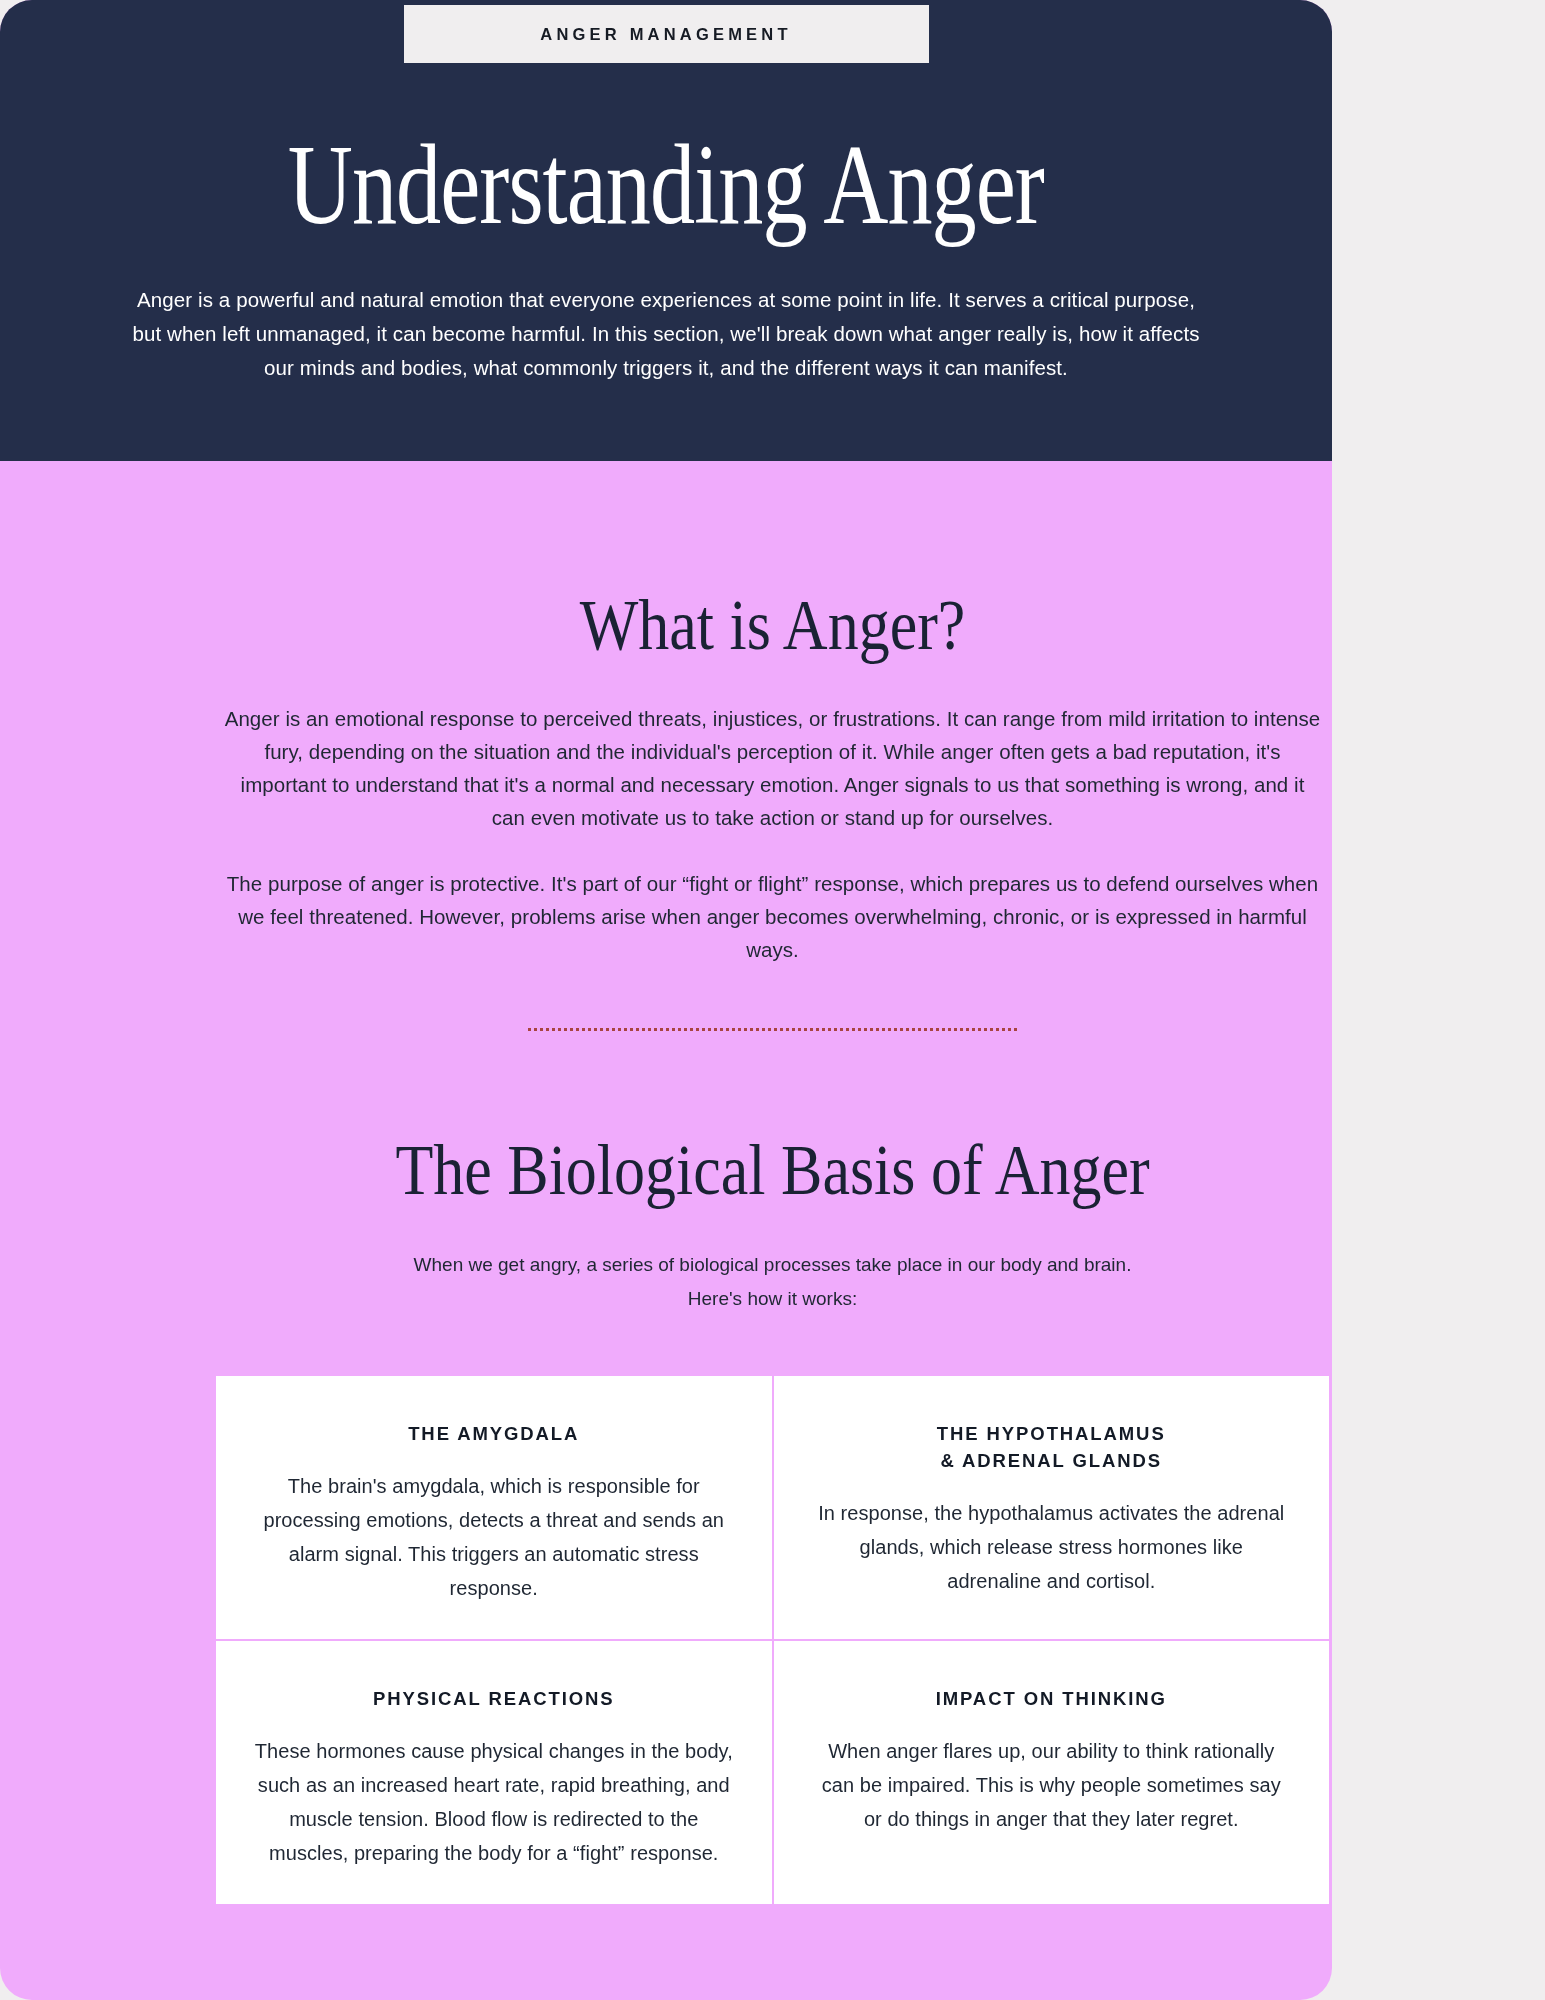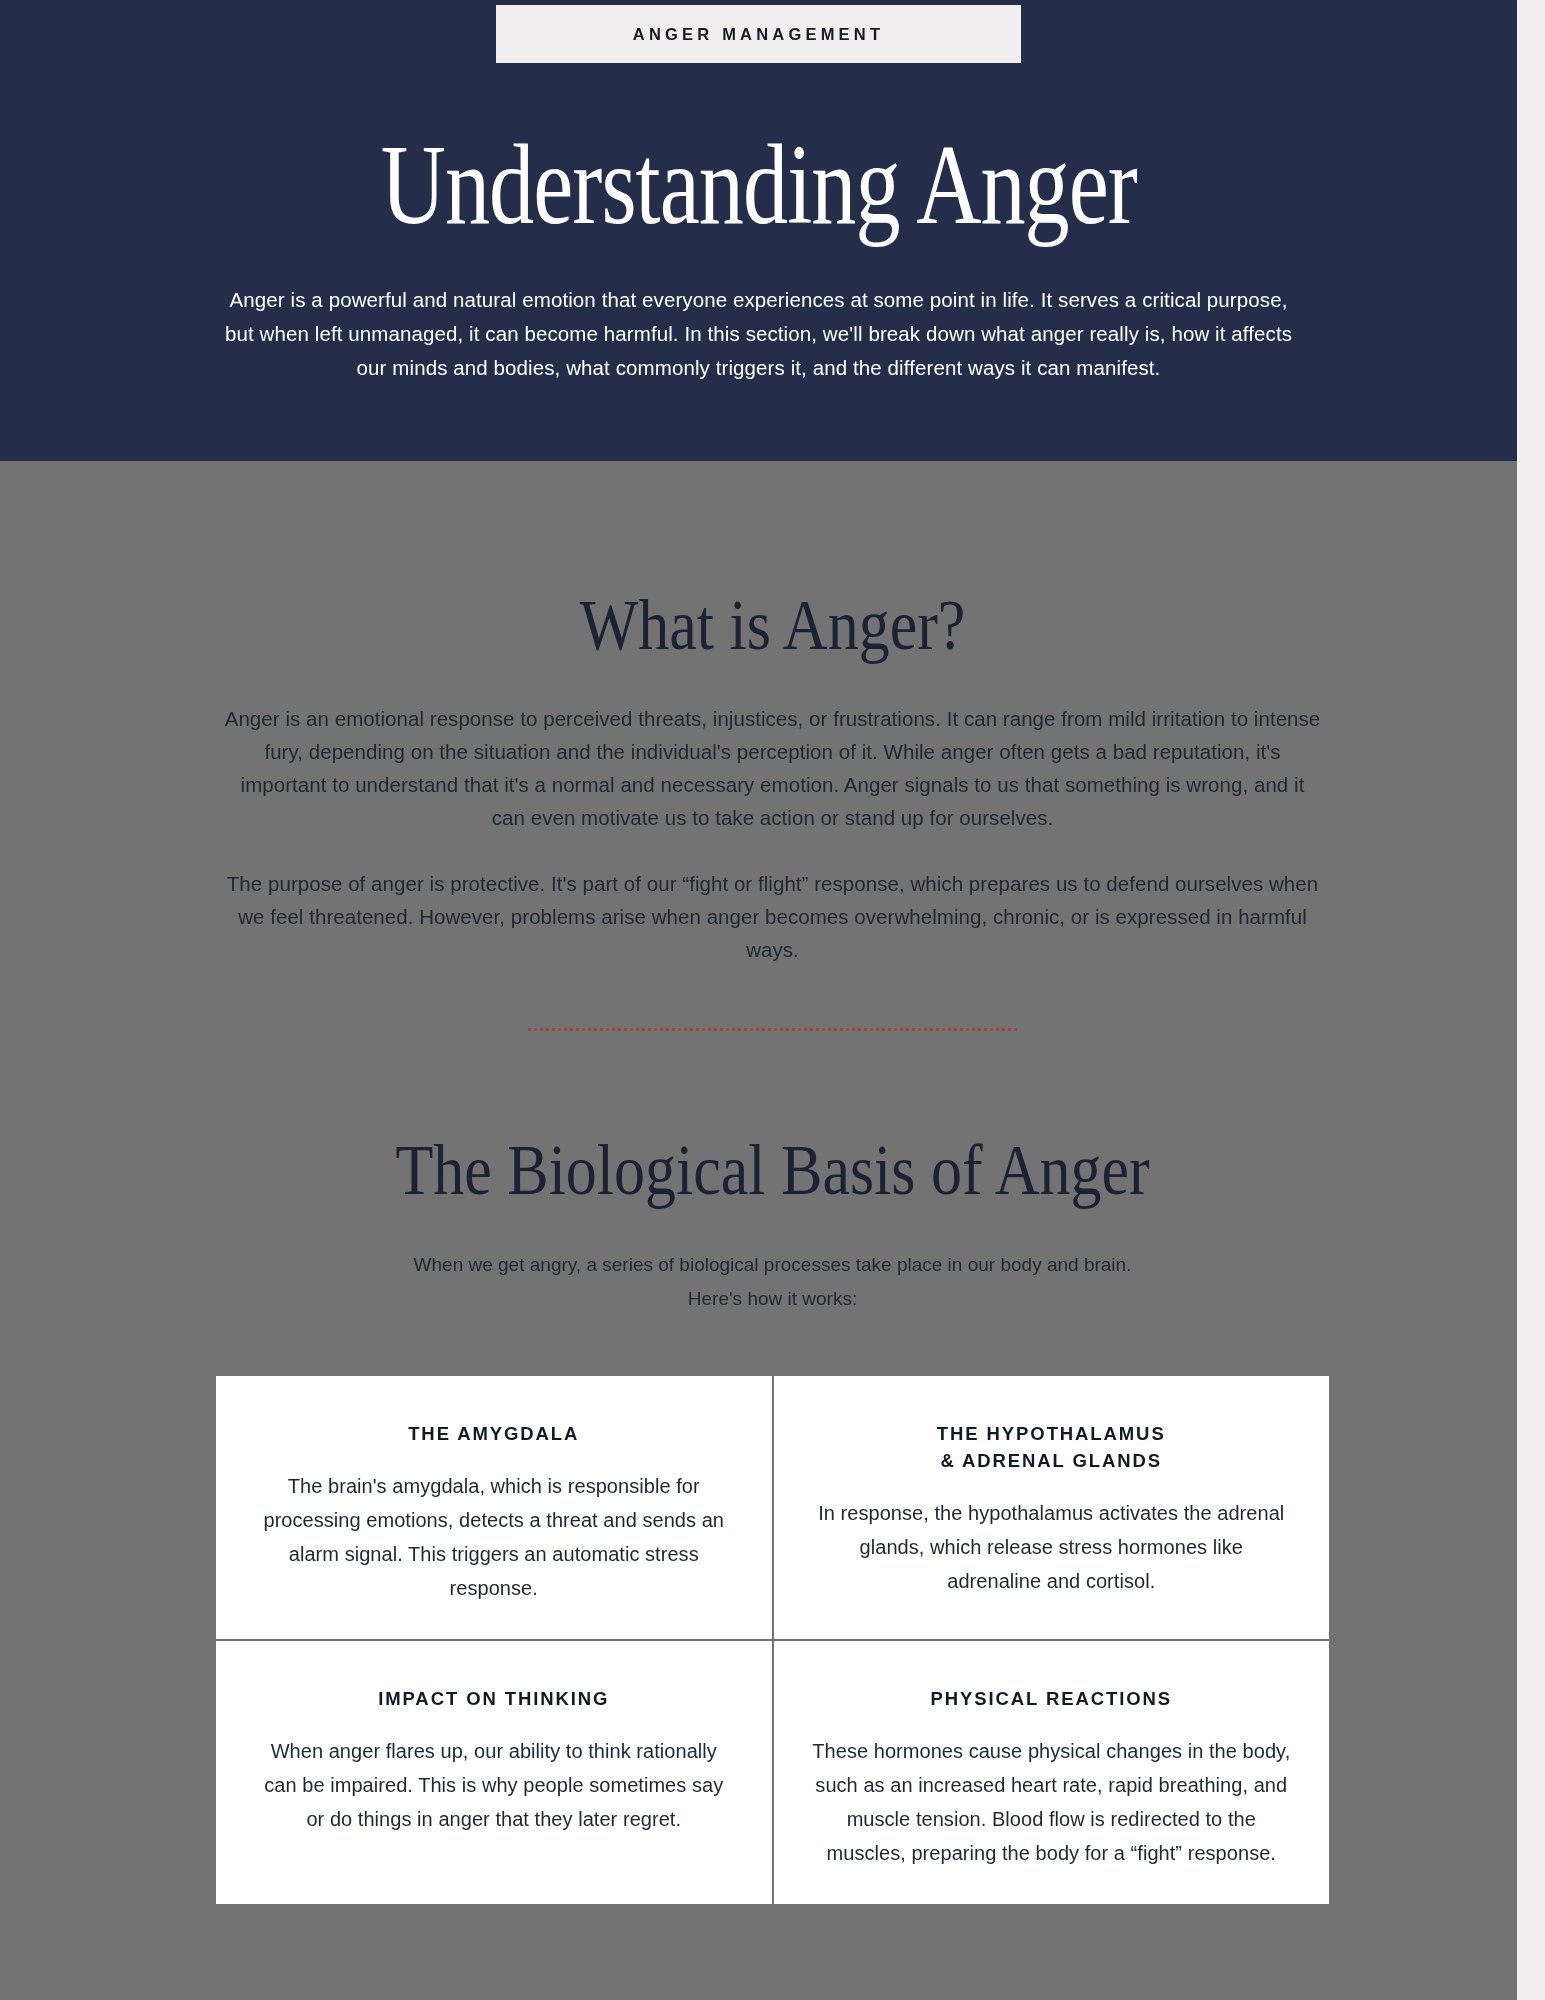--- a/index.html
+++ b/index.html
@@ -8,25 +8,26 @@
   }
   body {
     width: 1545px;
     min-height: 2000px;
     background: #f0eeef;
     font-family: "Liberation Sans", sans-serif;
     -webkit-font-smoothing: antialiased;
   }
 
   .page {
-    width: 1517px;
+    width: 1332px;
     min-height: 2000px;
     position: relative;
-    background: #737373;
+    background: #f0abfc;
     overflow: hidden;
+    border-radius: 32px;
   }
 
   
   .hero {
     background: #242e4a;
     height: 461px;
     box-sizing: border-box;
     position: relative;
     display: flex;
     flex-direction: column;
@@ -232,26 +233,26 @@
 
       <div class="card">
         <h3 class="card-title">
           <span>THE HYPOTHALAMUS</span><br>
           <span>&amp; ADRENAL GLANDS</span>
         </h3>
         <p class="card-body">In response, the hypothalamus activates the adrenal glands, which release stress hormones like adrenaline and cortisol.</p>
       </div>
 
       <div class="card r2">
+        <h3 class="card-title">PHYSICAL REACTIONS</h3>
+        <p class="card-body">These hormones cause physical changes in the body, such as an increased heart rate, rapid breathing, and muscle tension. Blood flow is redirected to the muscles, preparing the body for a “fight” response.</p>
+      </div>
+
+      <div class="card r2">
         <h3 class="card-title">IMPACT ON THINKING</h3>
         <p class="card-body">When anger flares up, our ability to think rationally can be impaired. This is why people sometimes say or do things in anger that they later regret.</p>
       </div>
 
-      <div class="card r2">
-        <h3 class="card-title">PHYSICAL REACTIONS</h3>
-        <p class="card-body">These hormones cause physical changes in the body, such as an increased heart rate, rapid breathing, and muscle tension. Blood flow is redirected to the muscles, preparing the body for a “fight” response.</p>
-      </div>
-
     </div>
 
   </section>
 
 </div>
 
 </body></html>

